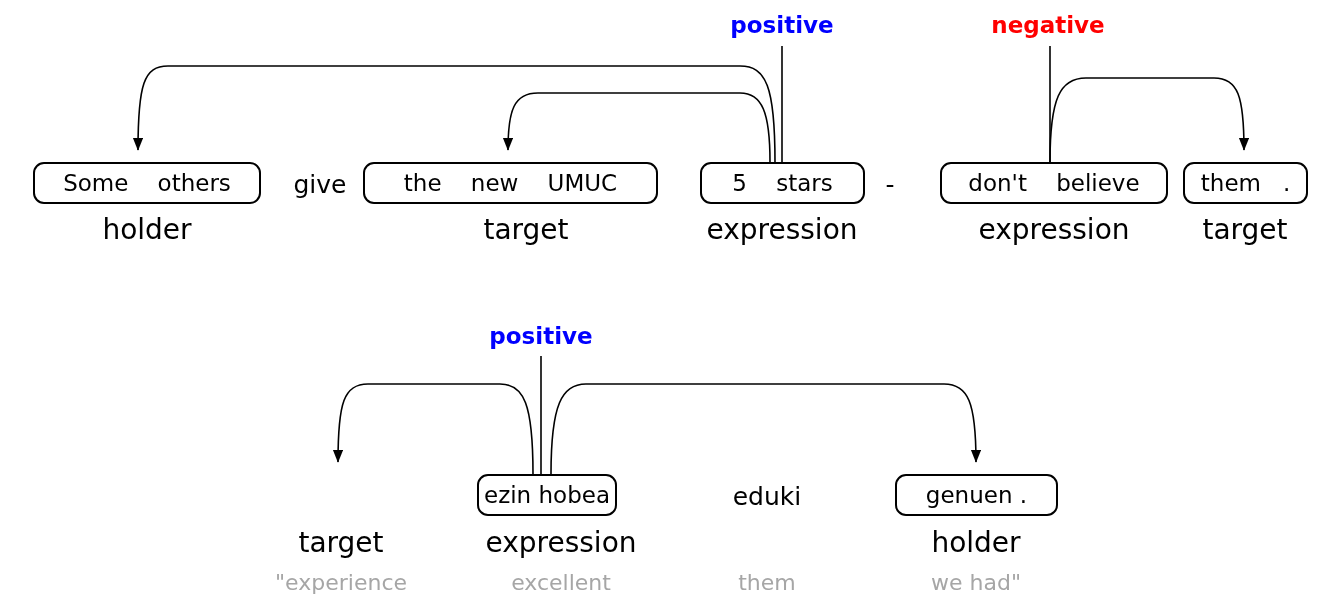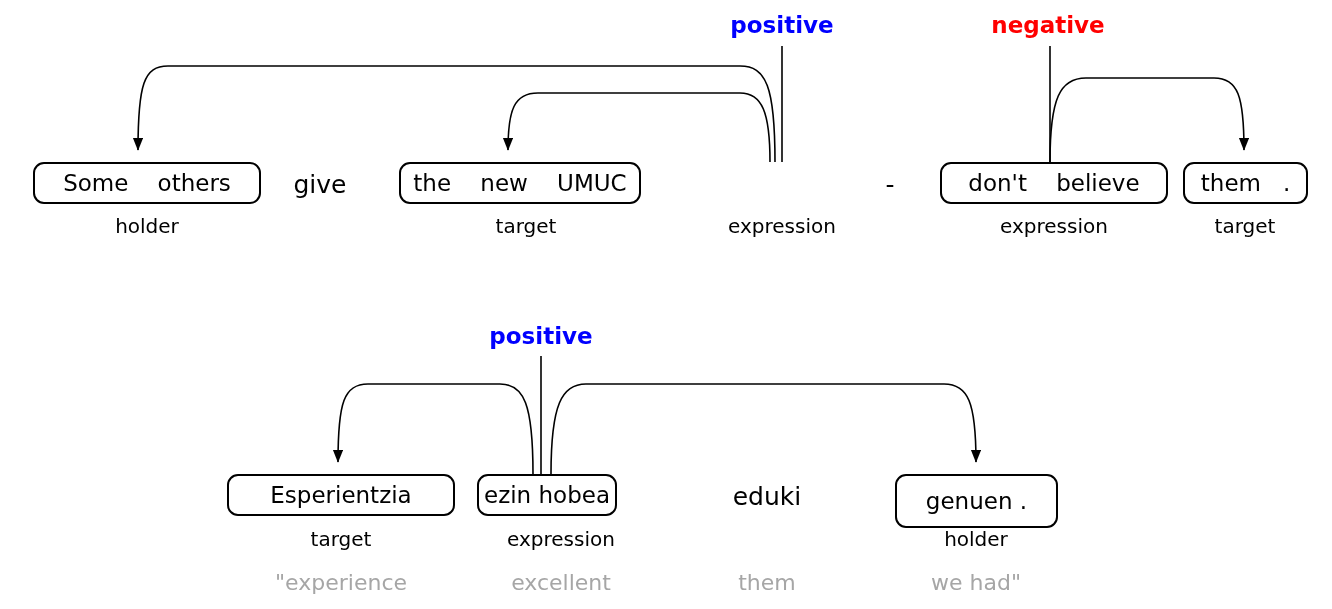--- a/index.html
+++ b/index.html
@@ -46,21 +46,21 @@
     font-family: "DejaVu Sans", sans-serif;
     font-size: 25px;
     color: #000000;
     text-align: center;
     line-height: 1;
   }
   .role-label {
     position: absolute;
     white-space: pre;
     font-family: "DejaVu Sans", sans-serif;
-    font-size: 20px;
+    font-size: 28px;
     color: #000000;
     text-align: center;
     line-height: 1;
   }
   .gloss-token {
     position: absolute;
     white-space: pre;
     font-family: "DejaVu Sans", sans-serif;
     font-size: 22px;
     color: #a6a6a6;
@@ -108,43 +108,43 @@
 
   <div class="polarity-label" style="left:718px; top:14px; width:128px; color:#0000ff;">positive</div>
 
   <div class="polarity-label" style="left:984px; top:14px; width:128px; color:#ff0000;">negative</div>
 
   <div class="span-box" style="left:33px; top:162px; width:228px; height:42px;">Some    others</div>
   <div class="role-label" style="left:57px; top:216px; width:180px;">holder</div>
 
   <div class="plain-token" style="left:280px; top:172px; width:80px;">give</div>
 
-  <div class="span-box" style="left:399px; top:162px; width:242px; height:42px;">the    new    UMUC</div>
+  <div class="span-box" style="left:363px; top:162px; width:295px; height:42px;">the    new    UMUC</div>
   <div class="role-label" style="left:436px; top:216px; width:180px;">target</div>
 
+  <div class="span-box" style="left:700px; top:162px; width:165px; height:42px;">5    stars</div>
   <div class="role-label" style="left:692px; top:216px; width:180px;">expression</div>
 
   <div class="plain-token" style="left:870px; top:172px; width:40px;">-</div>
 
   <div class="span-box" style="left:940px; top:162px; width:228px; height:42px;">don't    believe</div>
   <div class="role-label" style="left:964px; top:216px; width:180px;">expression</div>
 
   <div class="span-box" style="left:1183px; top:162px; width:125px; height:42px;">them   .</div>
   <div class="role-label" style="left:1155px; top:216px; width:180px;">target</div>
 
   <div class="polarity-label" style="left:477px; top:325px; width:128px; color:#0000ff;">positive</div>
 
-  <div class="span-box" style="left:227px; top:474px; width:228px; height:42px;">Esperientzia</div>
   <div class="role-label" style="left:251px; top:529px; width:180px;">target</div>
   <div class="gloss-token" style="left:251px; top:572px; width:180px;">"experience</div>
 
   <div class="span-box" style="left:477px; top:474px; width:140px; height:42px;">ezin hobea</div>
   <div class="role-label" style="left:471px; top:529px; width:180px;">expression</div>
   <div class="gloss-token" style="left:471px; top:572px; width:180px;">excellent</div>
 
   <div class="plain-token" style="left:677px; top:484px; width:180px;">eduki</div>
   <div class="gloss-token" style="left:677px; top:572px; width:180px;">them</div>
 
-  <div class="span-box" style="left:895px; top:474px; width:163px; height:54px;">genuen .</div>
+  <div class="span-box" style="left:895px; top:474px; width:163px; height:42px;">genuen .</div>
   <div class="role-label" style="left:886px; top:529px; width:180px;">holder</div>
   <div class="gloss-token" style="left:886px; top:572px; width:180px;">we had"</div>
 
 </div>
 
 </body></html>

